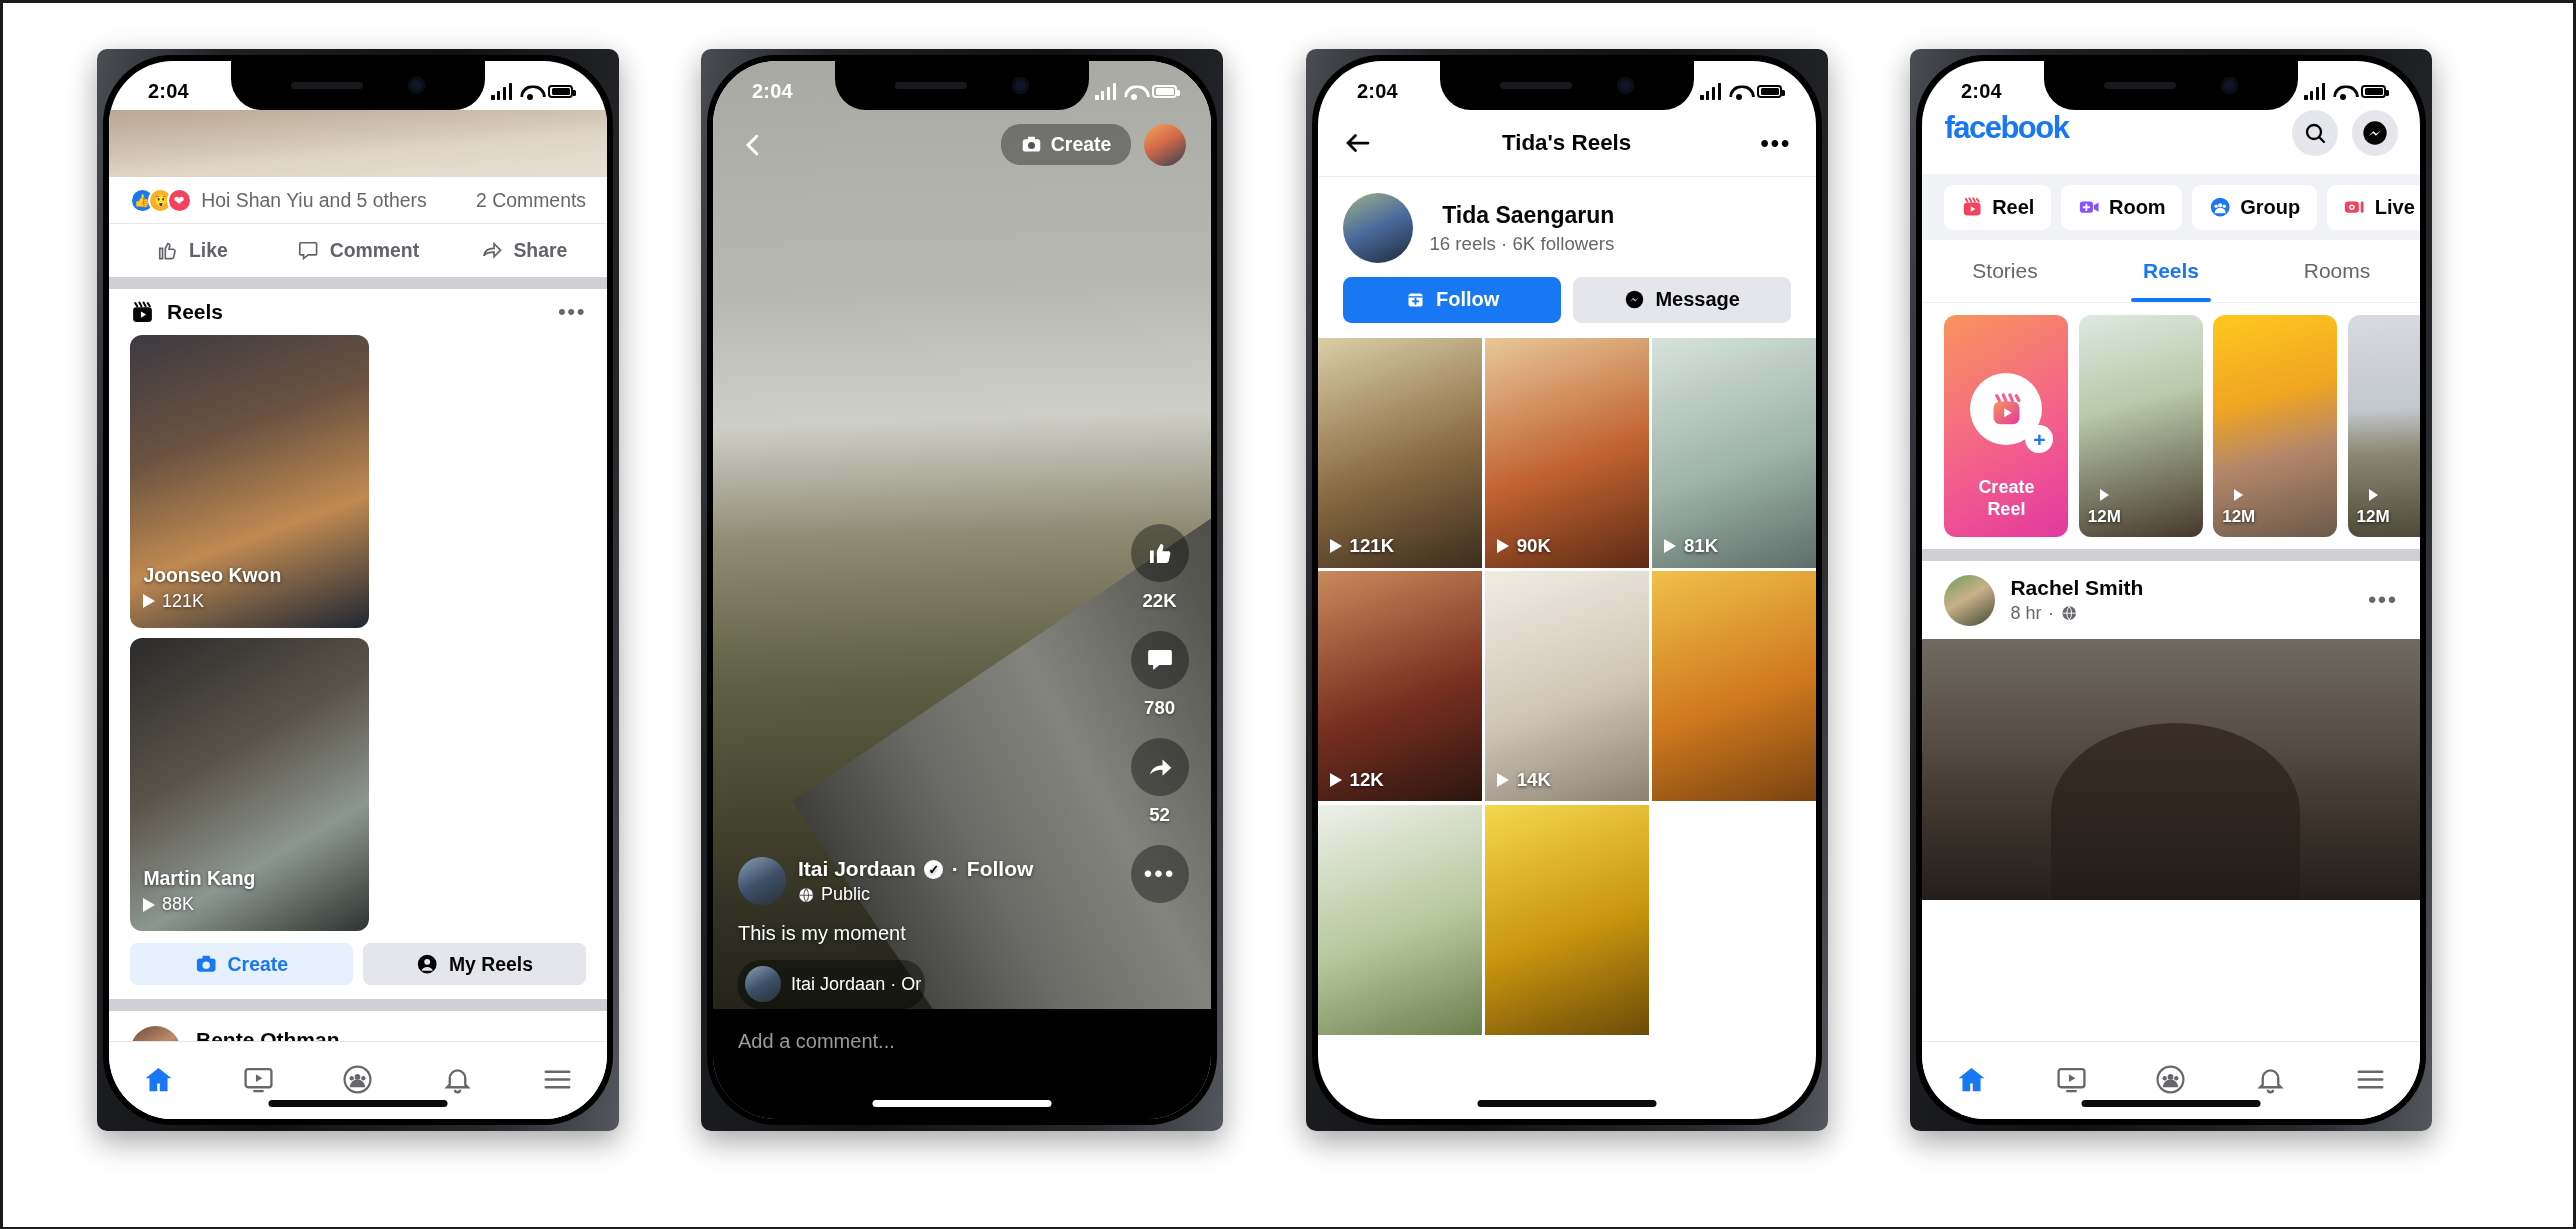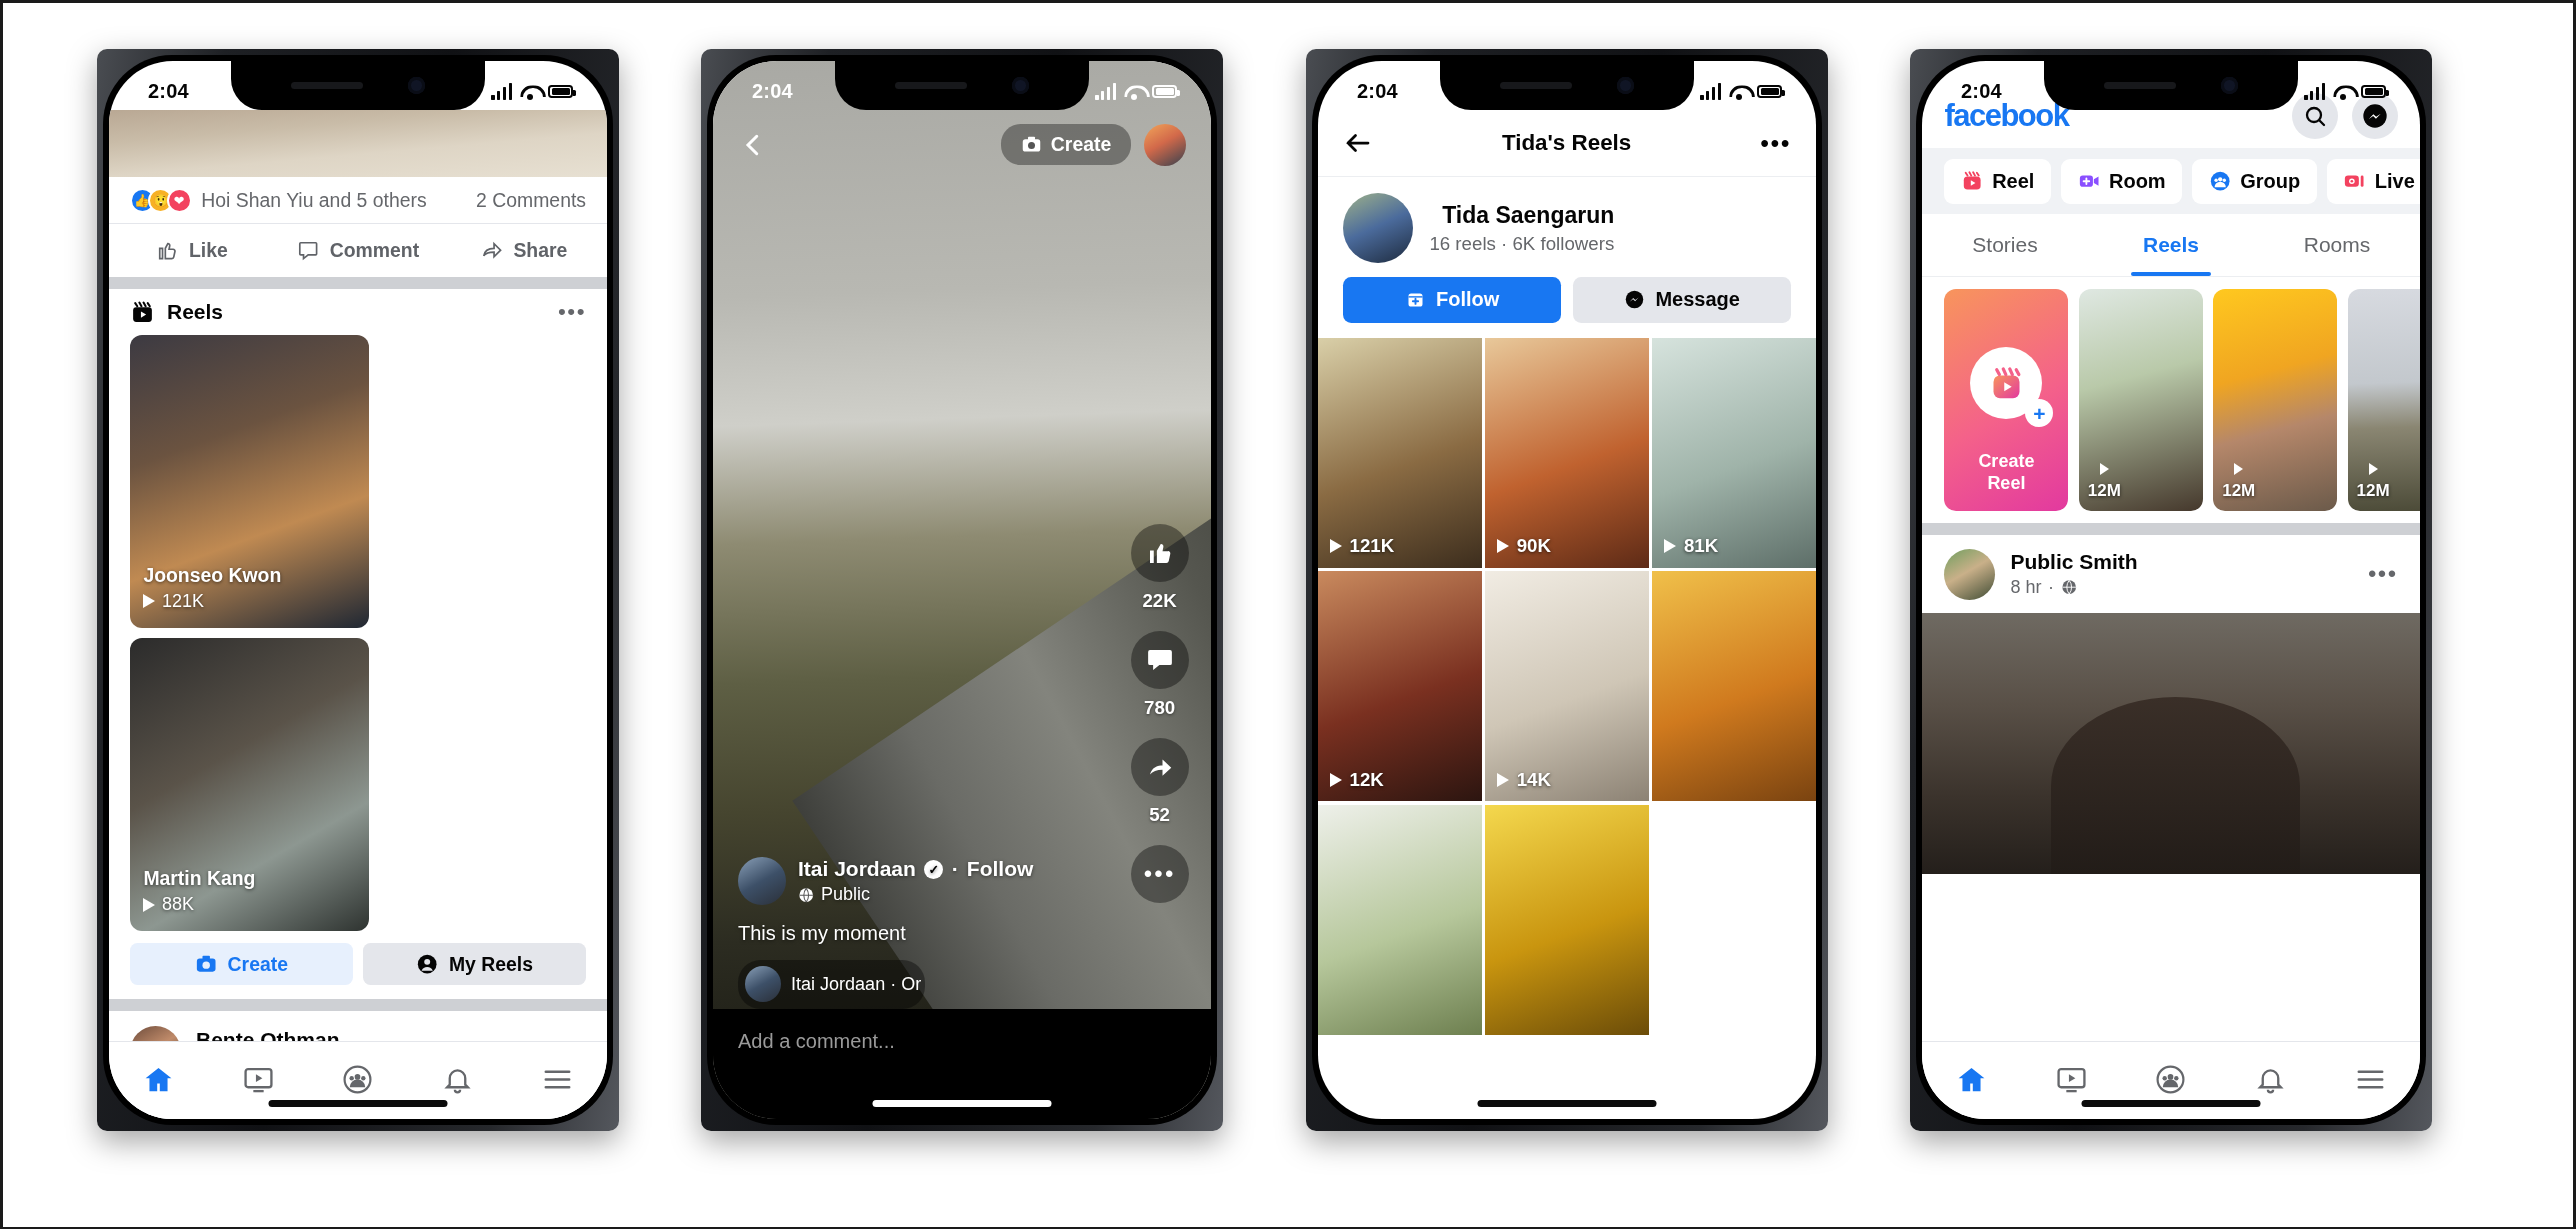--- a/index.html
+++ b/index.html
@@ -191,21 +191,21 @@
   .p3-btn.follow { background: #1877f2; color: #fff; }
   .p3-btn.msg { background: #e4e6eb; color: #050505; }
   .p3-grid { display: grid; grid-template-columns: repeat(3,1fr); gap: 3.7px; padding: 0 0 0 0; }
   .p3-cell { position: relative; height: 230px; overflow: hidden; }
   .p3-cell .vw { position: absolute; left: 12px; bottom: 10.4px; color: #fff; font-size: 18.7px;
       font-weight: bold; display: flex; align-items: center; gap: 7.5px;
       text-shadow: 0 0.7px 3.7px rgba(0,0,0,.7); }
 
   
   #p4 { left: 1907px; top: 46px; }
-  .p4-hdr { height: 64px; margin-top: 23px; display: flex; align-items: center; padding: 0 22.4px; }
+  .p4-hdr { height: 64px; margin-top: 49px; display: flex; padding: 0 22.4px; }
   .p4-logo { font-size: 31px; font-weight: bold; color: #1877f2; letter-spacing: -1.5px; }
   .p4-hdr .actions { margin-left: auto; display: flex; gap: 13.4px; }
   .p4-circ { width: 46px; height: 46px; border-radius: 50%; background: #e4e6eb;
       display: flex; align-items: center; justify-content: center; }
   .p4-comp { height: 72px; display: flex; align-items: center; gap: 15px; padding: 0 22.4px; }
   .p4-comp .av { width: 46px; height: 46px;
       background: linear-gradient(150deg,#f2a65a,#d2694a 45%,#36414f); }
   .p4-comp .ph { font-size: 21px; color: #606368; }
   .p4-comp .photo { margin-left: auto; width: 28px; height: 28px; border-radius: 4.5px;
       background: #45bd62; position: relative; }
@@ -724,21 +724,21 @@
                 <span>12M</span>
               </span>
       </div>
     </div>
 
     <div class="p1-sep"></div>
 
     <div class="p4-post">
       <div class="avatar av" style="margin-right:15px"></div>
       <div>
-        <div class="nm">Public Smith</div>
+        <div class="nm">Rachel Smith</div>
         <div class="sub">
                 <span>8 hr</span>
           <span>·</span>
           <svg width="16.4" height="16.4" viewBox="0 0 24 24" fill="#65676b">
                   <circle cx="12" cy="12" r="10"></circle>
                   <path d="M2 12h20M12 2a16 16 0 010 20A16 16 0 0112 2z" stroke="#fff" stroke-width="1.4" fill="none"></path>
                 </svg>
         </div>
       </div>
       <span class="dots">•••</span>

